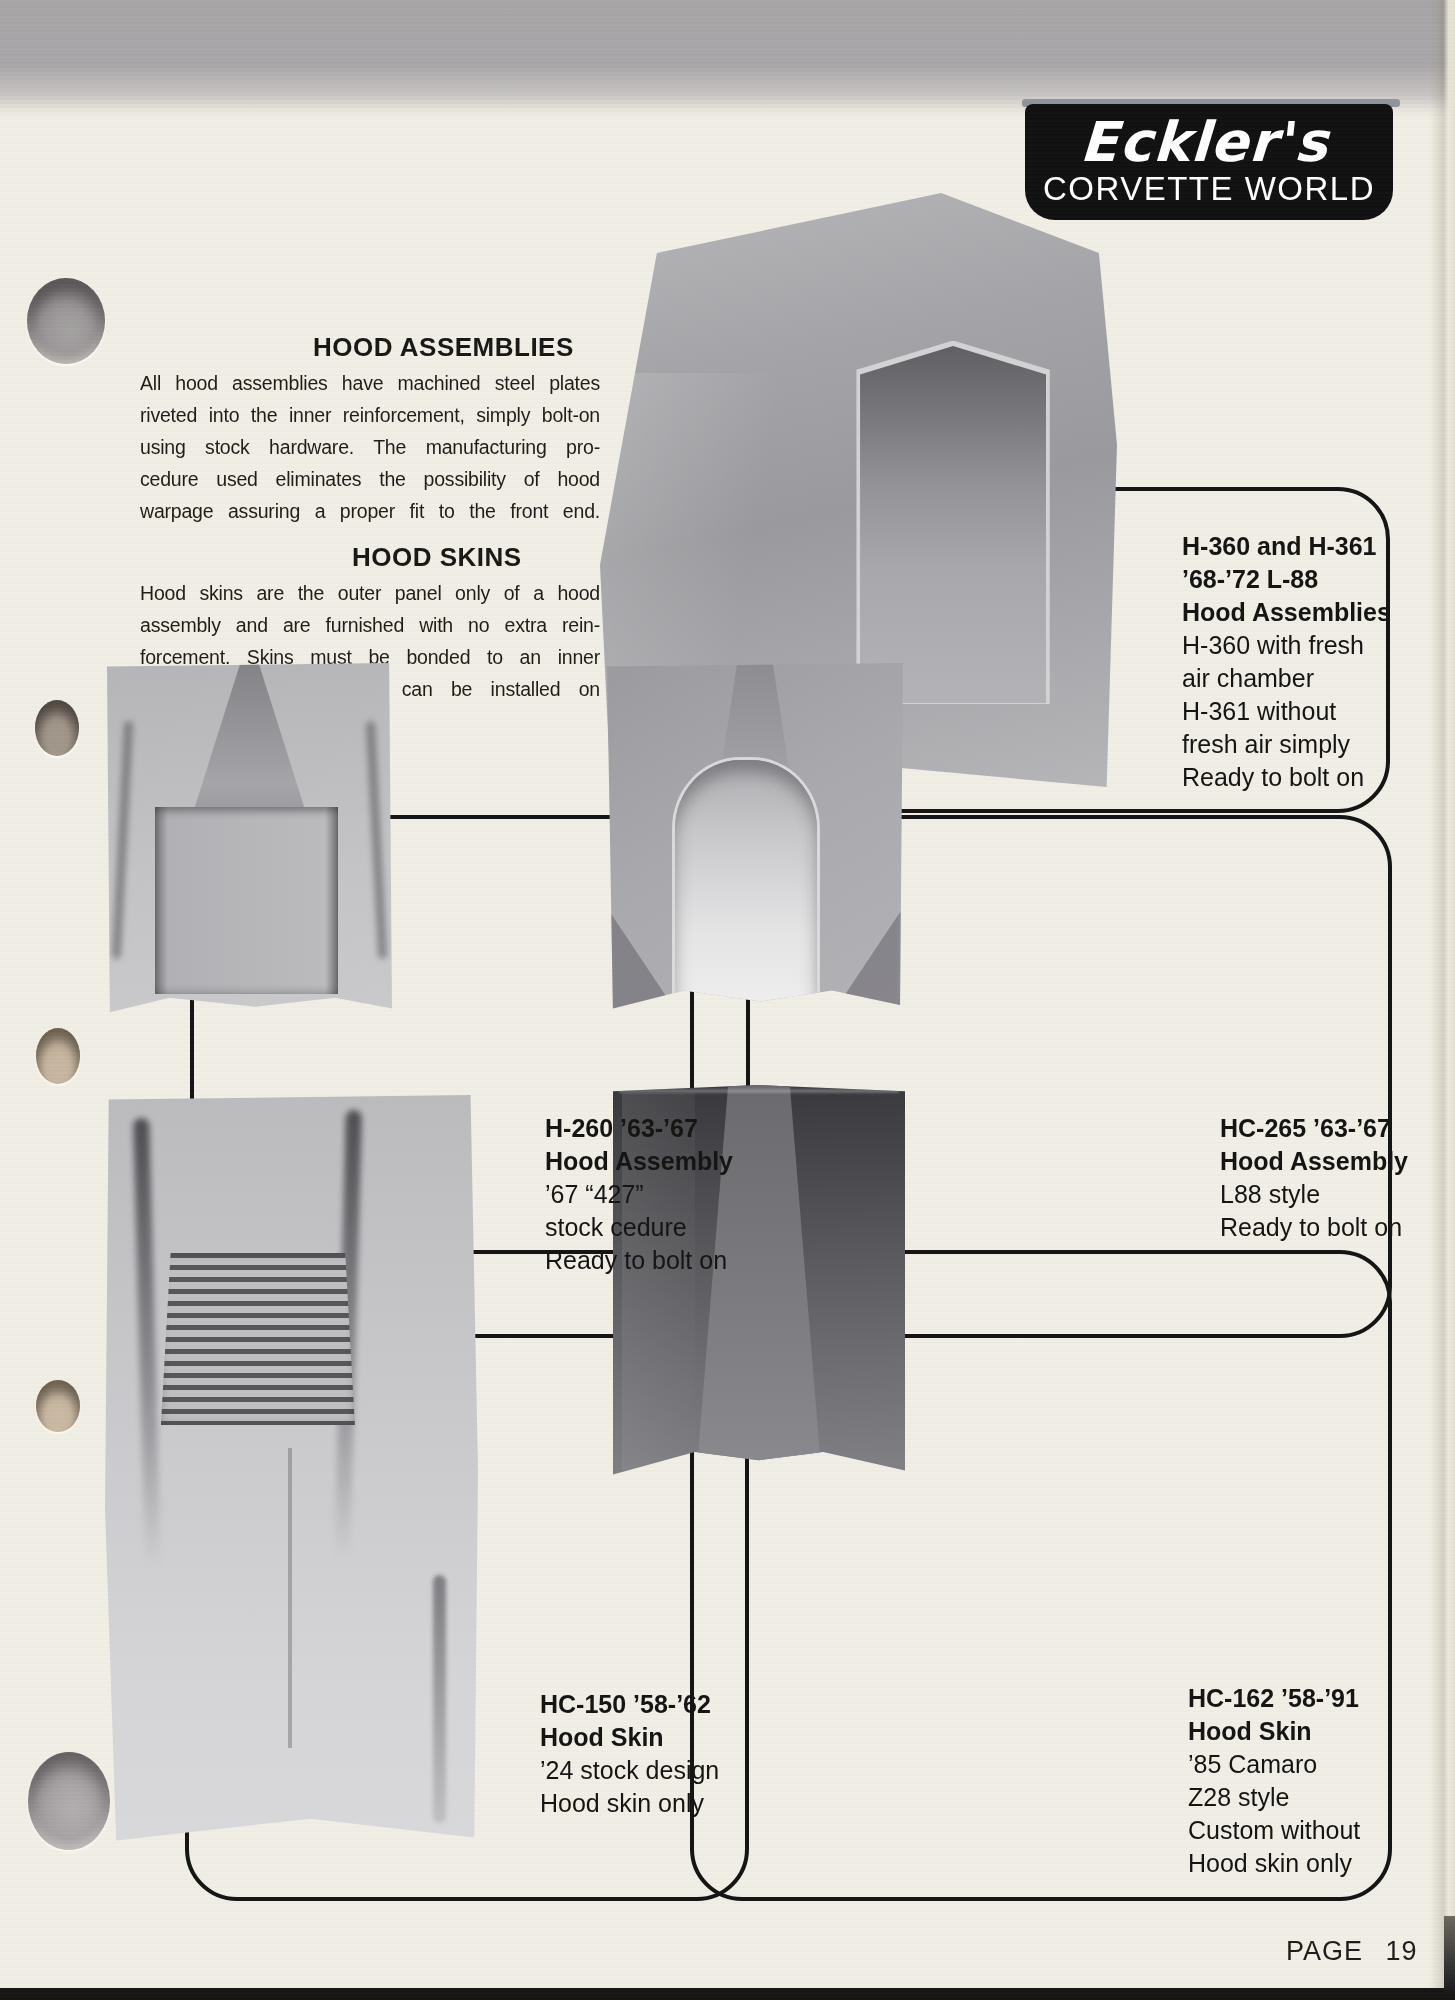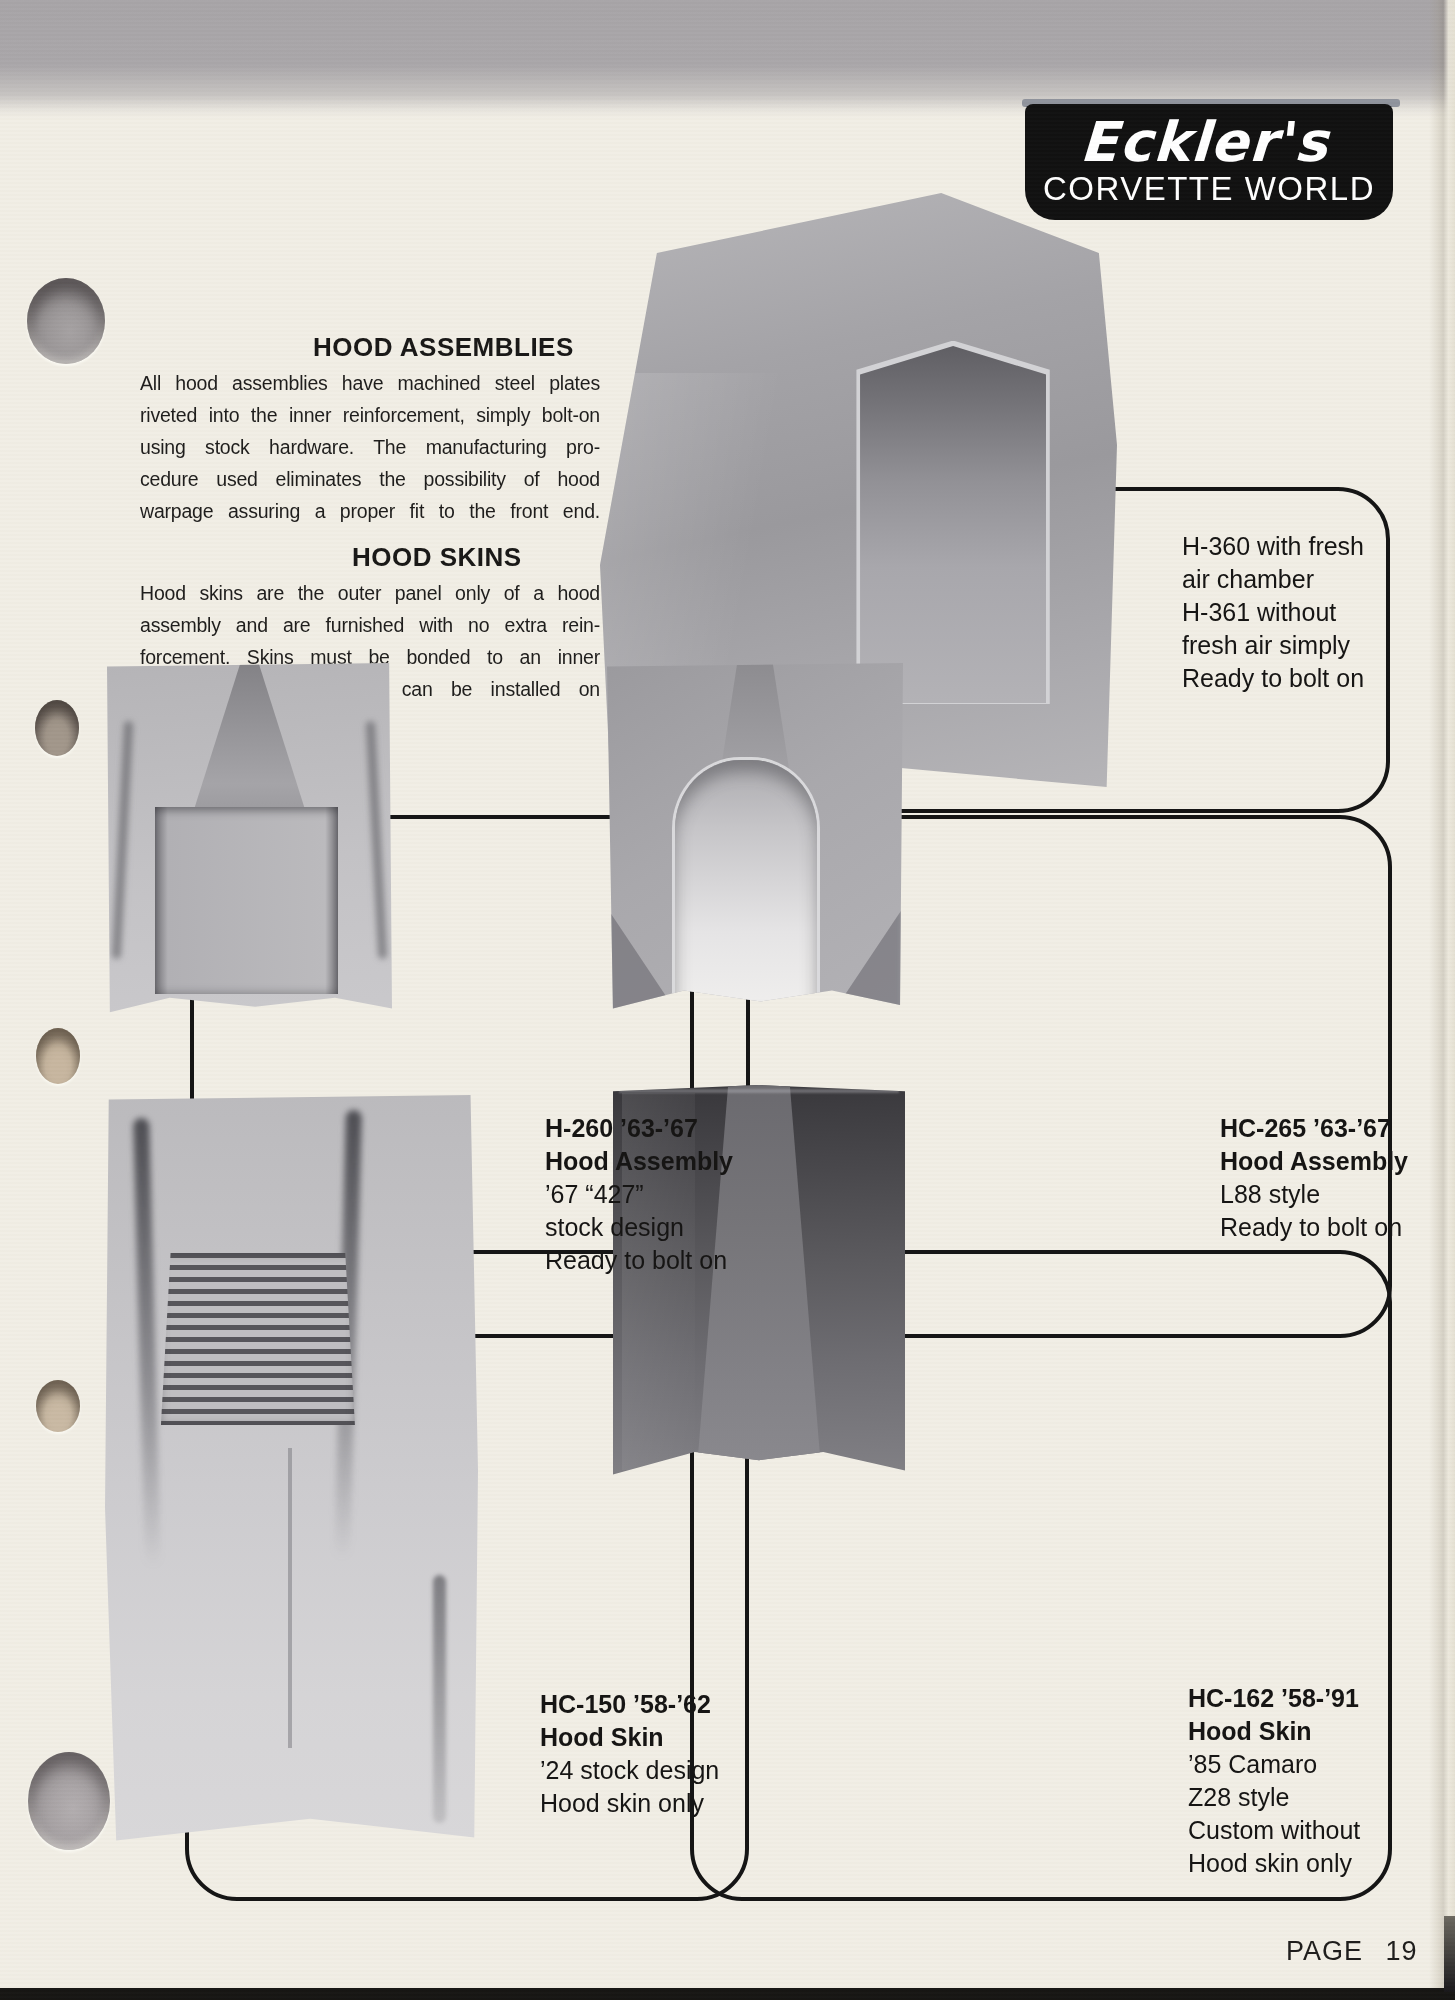--- a/index.html
+++ b/index.html
@@ -201,36 +201,41 @@
     <div class="p4-ccrease"></div>
   </div>
 
   <div class="photo photo5">
     <div class="p5-cowl"></div>
     <div class="p5-sheen"></div>
     <div class="p5-topline"></div>
   </div>
 
   <div class="lbl l1">
+    <div class="lbl-title">
+        <div>H-360 and H-361</div>
+        <div>’68-’72 L-88</div>
+        <div>Hood Assemblies</div>
+      </div>
     <div class="lbl-details">
         <div>H-360 with fresh</div>
         <div>air chamber</div>
         <div>H-361 without</div>
         <div>fresh air simply</div>
         <div>Ready to bolt on</div>
       </div>
   </div>
   <div class="lbl l2">
     <div class="lbl-title">
         <div>H-260 ’63-’67</div>
         <div>Hood Assembly</div>
       </div>
     <div class="lbl-details">
         <div>’67 “427”</div>
-        <div>stock design</div>
+        <div>stock cedure</div>
         <div>Ready to bolt on</div>
       </div>
   </div>
   <div class="lbl l3">
     <div class="lbl-title">
         <div>HC-265 ’63-’67</div>
         <div>Hood Assembly</div>
       </div>
     <div class="lbl-details">
         <div>L88 style</div>

